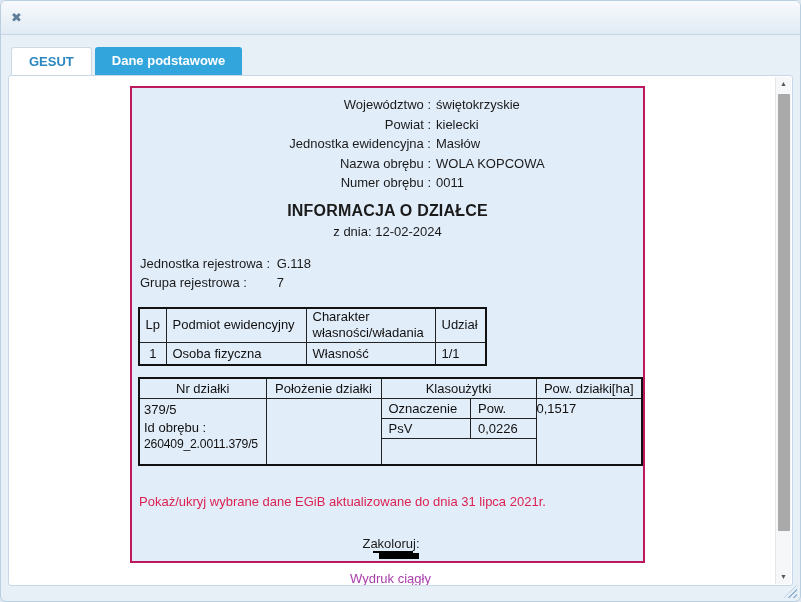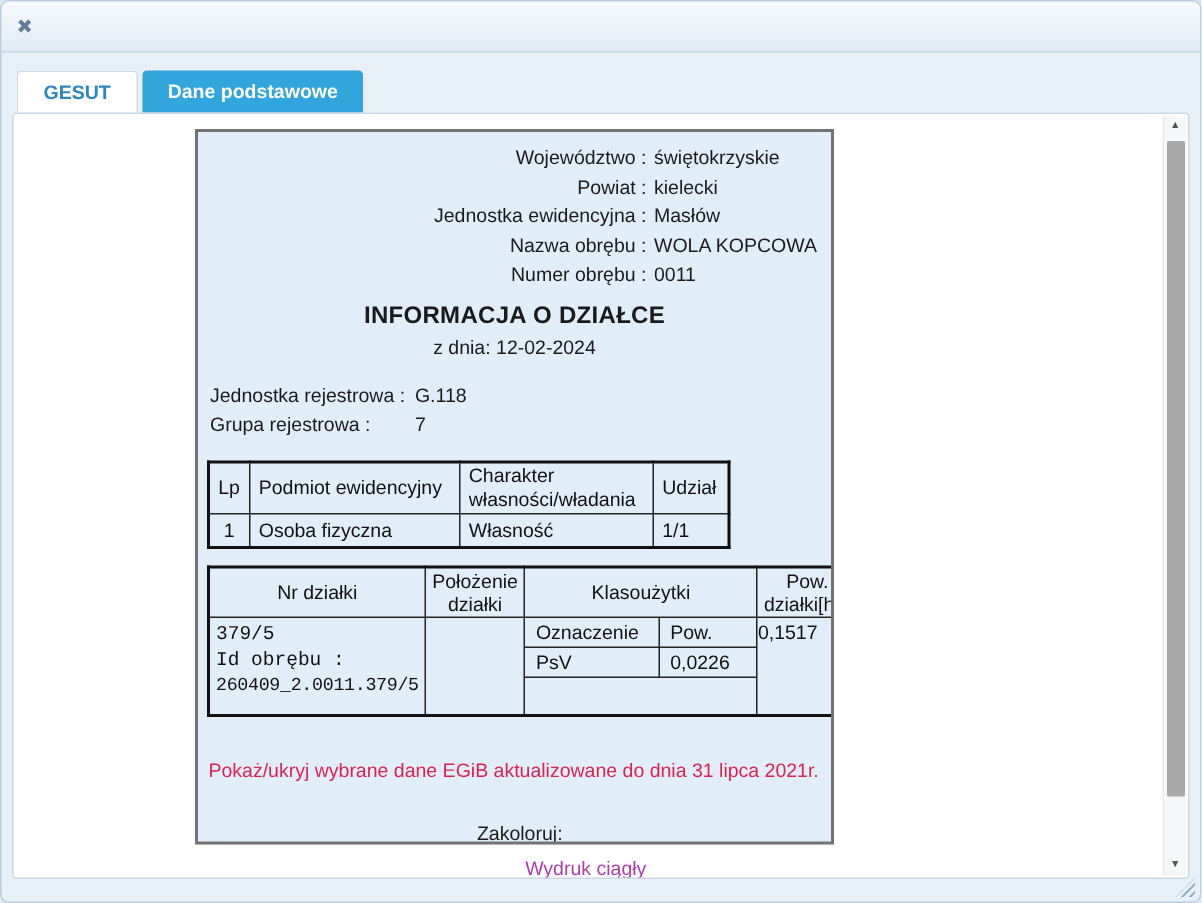--- a/index.html
+++ b/index.html
@@ -56,23 +56,23 @@
     height: 511px;
     background: #ffffff;
     border: 1px solid #c9d8e6;
     border-radius: 3px;
     position: relative;
     overflow: hidden;
   }
   
   .doc {
     margin: 10px 17px 0 121px;
-    width: 426px; height: 477px;
+    width: 515px; height: 477px;
     background: #e2edfa;
-    border: 2px solid #737373;
+    border: 2px solid #be185d;
     padding-top: 7px;
     font-size: 13px; color: #1a1a1a;
     overflow: hidden;
   }
   .region-pairs {
     display: grid;
     grid-template-columns: 299px auto;
     column-gap: 5px;
     line-height: 19.5px;
   }
@@ -87,21 +87,21 @@
   
   table { border-collapse: collapse; font-size: 13px; color: #111; table-layout: fixed; }
   .t1 { margin: 14px 0 0 6px; border: 2px solid #111; }
   .t1 th, .t1 td { border: 1px solid #222; font-weight: normal; text-align: left; }
   .t1 th { height: 35px; padding: 0 6px; vertical-align: middle; line-height: 16px; }
   .t1 td { height: 22px; padding: 1px 6px; }
   .t1 .c-center { text-align: center; padding: 0 2px; }
   .t2 { margin: 11px 0 0 6px; border: 2px solid #111; }
   .t2 th { border: 1px solid #222; font-weight: normal; text-align: center; height: 21px; padding: 1px 4px; }
   .t2 td { border: 1px solid #222; vertical-align: top; height: 66px; padding: 0; }
-  .t2 td.nr { padding: 2px 4px; line-height: 17.5px; font-family: Liberation Mono, monospace; }
+  .t2 td.nr { padding: 2px 4px; line-height: 17.5px; }
   .t2 td.nr .idval { font-size: 12.2px; letter-spacing: -0.2px; }
   .t2 td.pow { text-align: left; padding: 2px 8px 0 0; }
   .klaso { width: 100%; border: none; }
   .klaso td { border: none; border-bottom: 1px solid #222; height: 19.5px; padding: 0 0 0 7px; line-height: 19px; vertical-align: middle; }
   .klaso td.c1 { border-right: 1px solid #222; }
   
   .egib-note { margin: 28px 0 0 7px; color: #dc2251; line-height: 16px; cursor: pointer; }
   .zako-row { margin: 26px 0 0 7px; display: flex; align-items: center; height: 18px; flex-direction: column; }
   .swatch { width: 40px; height: 16px; border: 1px solid #000; margin-left: 16px; cursor: pointer; }
   .swatch.first { margin-left: 4px; }

